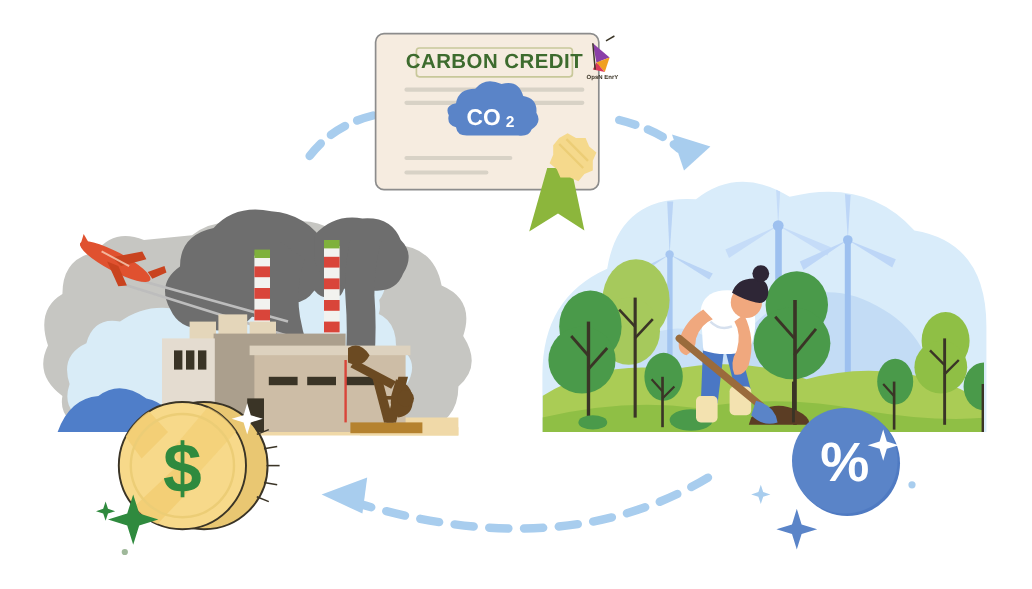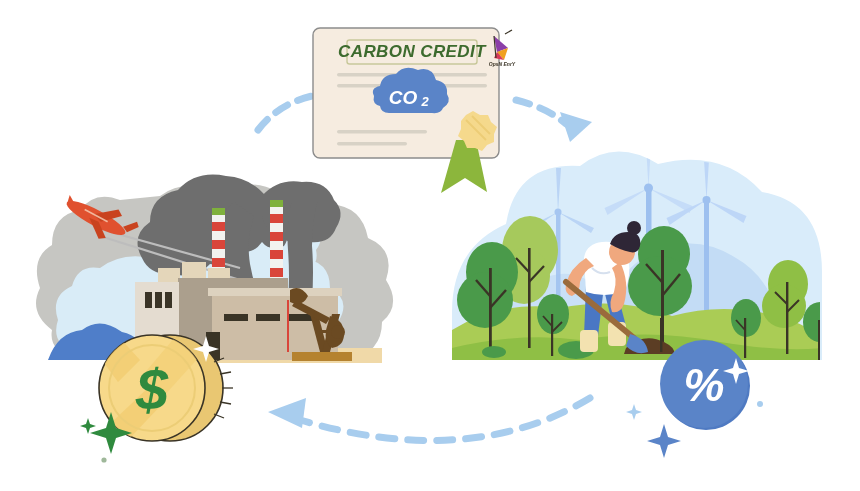--- a/index.html
+++ b/index.html
@@ -10,21 +10,20 @@
   }
   body {
     font-family: "Liberation Sans", sans-serif;
   }
   #stage {
     position: relative;
     width: 860px;
     height: 491px;
     background: #ffffff;
     overflow: hidden;
-    font-style: italic;
   }
   #stage svg {
     display: block;
     width: 860px;
     height: 491px;
   }
   .cert-title-text {
     font-family: "Liberation Sans", sans-serif;
     font-weight: bold;
     font-size: 17px;

